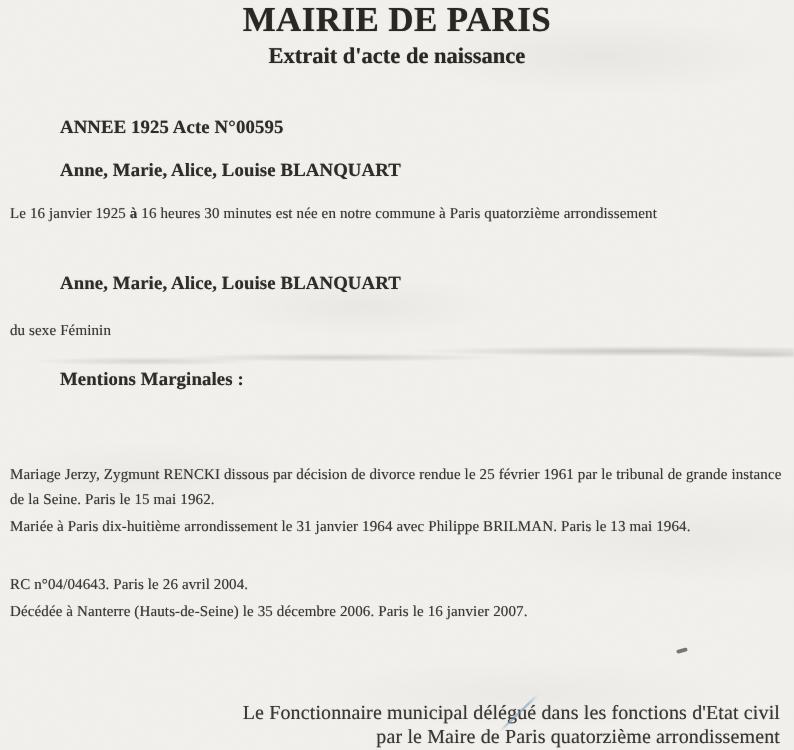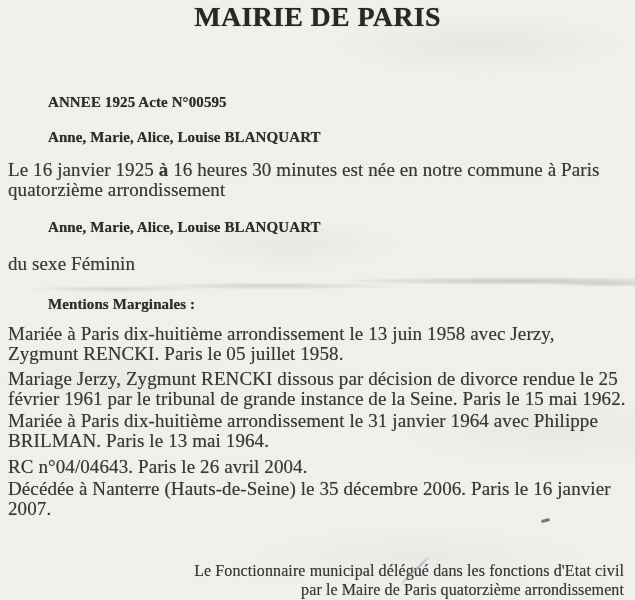--- a/index.html
+++ b/index.html
@@ -30,21 +30,21 @@
   }
   .noise {
     position: absolute;
     left: 0; top: 0;
     pointer-events: none;
   }
   .txt {
     position: absolute;
     left: 8px;
     width: 620px;
-    font-size: 19px;
+    font-size: 12px;
     line-height: 20px;
     letter-spacing: 0.1px;
     text-shadow: 0 0 0.7px rgba(56,54,49,0.55);
   }
   .bold {
     font-weight: bold;
     font-size: 15px;
     color: #2b2a26;
     text-shadow: 0 0 0.7px rgba(43,42,38,0.6);
     margin-left: 40px;
@@ -103,35 +103,35 @@
     border-radius: 2px;
   }
 </style>
 </head>
 <body>
 
 <div class="page">
 
   <div class="header">
     <div class="title">MAIRIE DE PARIS</div>
+    <div class="subtitle">Extrait d'acte de naissance</div>
   </div>
 
   <div class="txt bold" style="top:92px">ANNEE 1925 Acte N°00595</div>
 
   <div class="txt bold" style="top:127px">Anne, Marie, Alice, Louise BLANQUART</div>
 
   <div class="txt" style="top:160px"><span>Le 16 janvier 1925 </span><span style="font-weight:bold">à</span><span> 16 heures 30 minutes est née en notre commune à Paris quatorzième arrondissement</span></div>
 
   <div class="txt bold" style="top:217px">Anne, Marie, Alice, Louise BLANQUART</div>
 
   <div class="txt" style="top:254px">du sexe Féminin</div>
 
   <div class="txt bold" style="top:294px">Mentions Marginales :</div>
 
-  <div class="txt" style="top:324px">Mariée à Paris dix-huitième arrondissement le 13 juin 1958 avec Jerzy, Zygmunt RENCKI. Paris le 05 juillet 1958.</div>
 
   <div class="txt" style="top:369px">Mariage Jerzy, Zygmunt RENCKI dissous par décision de divorce rendue le 25 février 1961 par le tribunal de grande instance de la Seine. Paris le 15 mai 1962.</div>
 
   <div class="txt" style="top:411px">Mariée à Paris dix-huitième arrondissement le 31 janvier 1964 avec Philippe BRILMAN. Paris le 13 mai 1964.</div>
 
   <div class="txt" style="top:457px">RC n°04/04643. Paris le 26 avril 2004.</div>
 
   <div class="txt" style="top:479px">Décédée à Nanterre (Hauts-de-Seine) le 35 décembre 2006. Paris le 16 janvier 2007.</div>
 
   <div class="signature">

